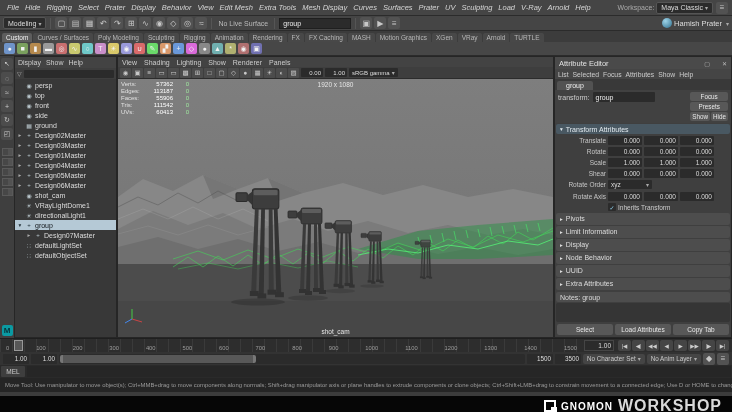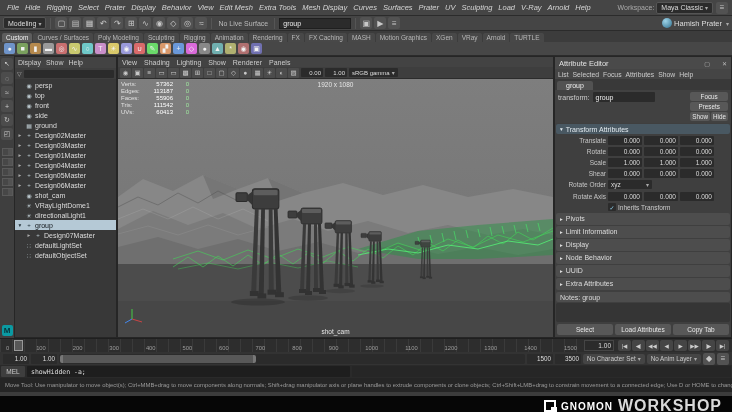--- a/index.html
+++ b/index.html
@@ -707,21 +707,20 @@
   <div class="rs-dd">
     <span>No Anim Layer</span>
     <span class="caret">▾</span>
   </div>
   <span class="sicn">◆</span>
   <span class="sicn">≡</span>
 </div>
 
 <div id="commandline">
   <div class="cl-label">MEL</div>
-  <div class="cl-input">showHidden -a;</div>
   <div class="cl-output"></div>
 </div>
 
 <div id="helpline">
   <span>Move Tool: Use manipulator to move object(s); Ctrl+MMB+drag to move components along normals; Shift+drag manipulator axis or plane handles to extrude components or clone objects; Ctrl+Shift+LMB+drag to constrain movement to a connected edge; Use D or HOME to change the pivot position and any orientation</span>
 </div>
 
 <div id="bottombar">
   <div class="logo-box">
       <div class="logo-inner"></div>

